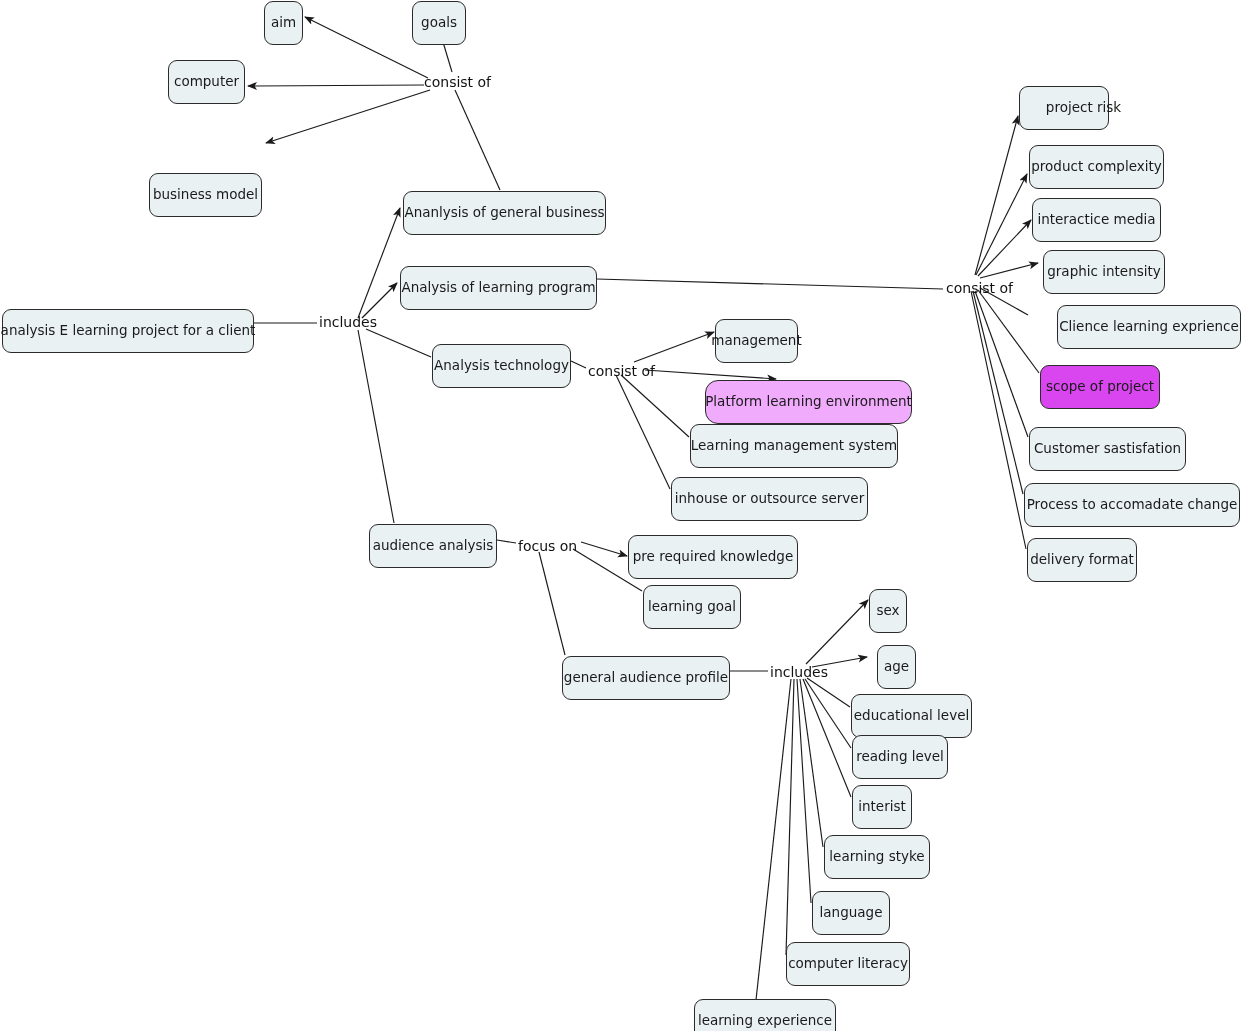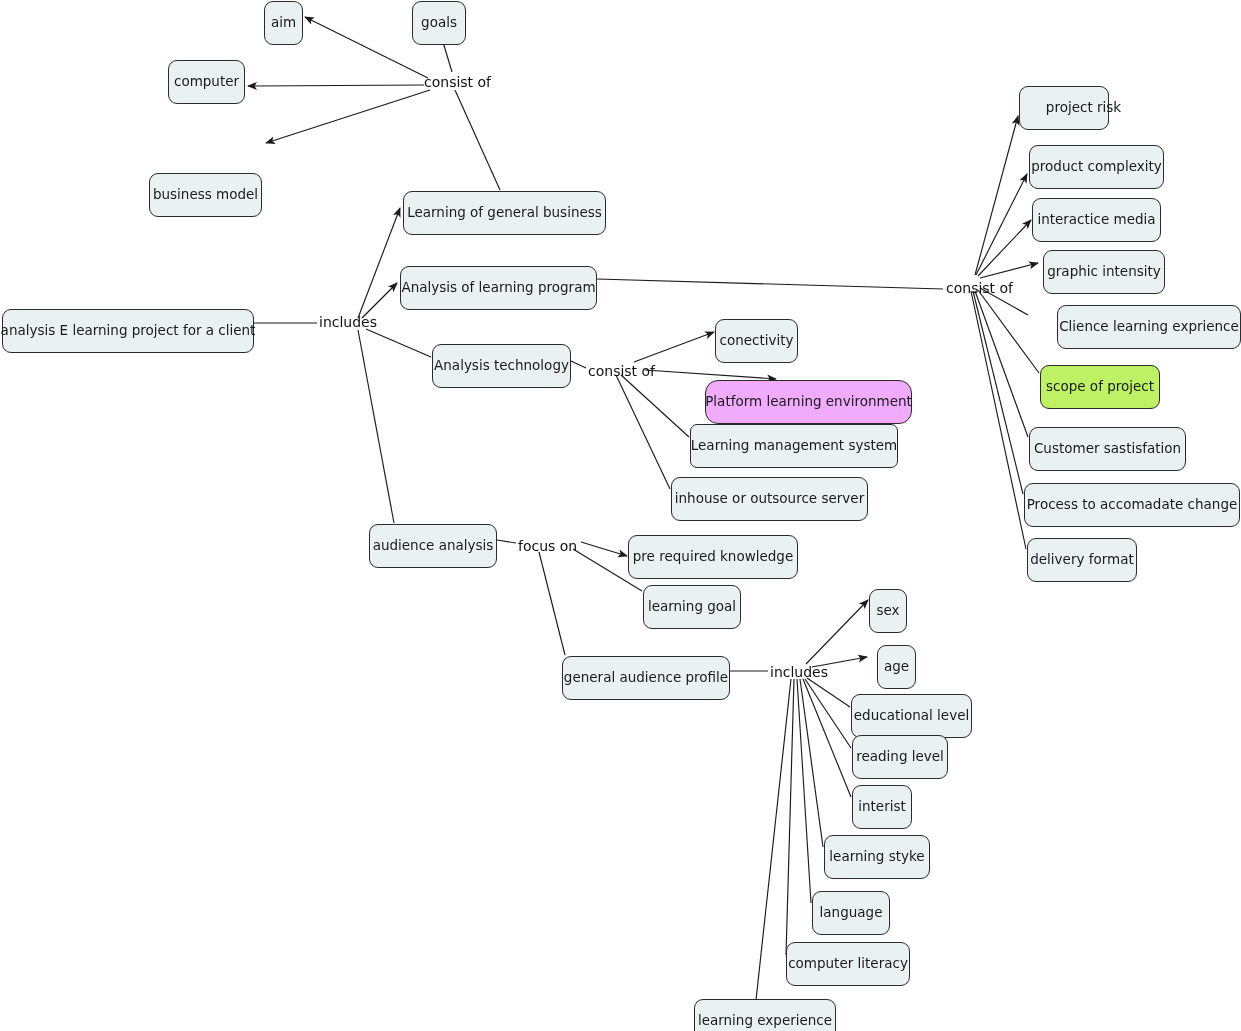--- a/index.html
+++ b/index.html
@@ -115,37 +115,37 @@
       <line x1="791" y1="679" x2="756" y2="1000"></line>
 
     </g>
   </svg>
 
   <div class="node" style="left: 2px; top: 309px; width: 252px; background: rgb(234, 241, 243); border-color: rgb(43, 43, 43);">analysis E learning project for a client</div>
   <div class="node" style="left: 264px; top: 1px; width: 39px; background: rgb(234, 241, 243); border-color: rgb(43, 43, 43);">aim</div>
   <div class="node" style="left: 412px; top: 1px; width: 54px; background: rgb(234, 241, 243); border-color: rgb(43, 43, 43);">goals</div>
   <div class="node" style="left: 168px; top: 60px; width: 77px; background: rgb(234, 241, 243); border-color: rgb(43, 43, 43);">computer</div>
   <div class="node" style="left: 149px; top: 161px; width: 113px; background: rgb(234, 241, 243); border-color: rgb(43, 43, 43); margin-top: 12px;">business model</div>
-  <div class="node" style="left: 403px; top: 191px; width: 203px; background: rgb(234, 241, 243); border-color: rgb(43, 43, 43);">Learning of general business</div>
+  <div class="node" style="left: 403px; top: 191px; width: 203px; background: rgb(234, 241, 243); border-color: rgb(43, 43, 43);">Ananlysis of general business</div>
   <div class="node" style="left: 400px; top: 266px; width: 197px; background: rgb(234, 241, 243); border-color: rgb(43, 43, 43);">Analysis of learning program</div>
   <div class="node" style="left: 432px; top: 344px; width: 139px; background: rgb(234, 241, 243); border-color: rgb(43, 43, 43);">Analysis technology</div>
-  <div class="node" style="left: 715px; top: 319px; width: 83px; background: rgb(234, 241, 243); border-color: rgb(43, 43, 43);">conectivity</div>
+  <div class="node" style="left: 715px; top: 319px; width: 83px; background: rgb(234, 241, 243); border-color: rgb(43, 43, 43);">management</div>
   <div class="node" style="left: 705px; top: 380px; width: 207px; background: #f0abfc; border-color: rgb(43, 43, 43); border-radius: 13px;">Platform learning environment</div>
-  <div class="node" style="left: 690px; top: 424px; width: 208px; background: rgb(234, 241, 243); border-color: rgb(43, 43, 43); border-radius: 7px;">Learning management system</div>
+  <div class="node" style="left: 690px; top: 424px; width: 208px; background: rgb(234, 241, 243); border-color: rgb(43, 43, 43);">Learning management system</div>
   <div class="node" style="left: 671px; top: 477px; width: 197px; background: rgb(234, 241, 243); border-color: rgb(43, 43, 43);">inhouse or outsource server</div>
   <div class="node" style="left: 369px; top: 524px; width: 128px; background: rgb(234, 241, 243); border-color: rgb(43, 43, 43);">audience analysis</div>
   <div class="node" style="left: 628px; top: 535px; width: 170px; background: rgb(234, 241, 243); border-color: rgb(43, 43, 43);">pre required knowledge</div>
   <div class="node" style="left: 643px; top: 585px; width: 98px; background: rgb(234, 241, 243); border-color: rgb(43, 43, 43);">learning goal</div>
   <div class="node" style="left: 562px; top: 656px; width: 168px; background: rgb(234, 241, 243); border-color: rgb(43, 43, 43);">general audience profile</div>
   <div class="node" style="left: 1019px; top: 86px; width: 90px; background: rgb(234, 241, 243); border-color: rgb(43, 43, 43); padding-left: 48px;">project risk</div>
   <div class="node" style="left: 1029px; top: 145px; width: 135px; background: rgb(234, 241, 243); border-color: rgb(43, 43, 43);">product complexity</div>
   <div class="node" style="left: 1032px; top: 198px; width: 129px; background: rgb(234, 241, 243); border-color: rgb(43, 43, 43);">interactice media</div>
   <div class="node" style="left: 1043px; top: 250px; width: 122px; background: rgb(234, 241, 243); border-color: rgb(43, 43, 43);">graphic intensity</div>
   <div class="node" style="left: 1057px; top: 305px; width: 184px; background: rgb(234, 241, 243); border-color: rgb(43, 43, 43);">Clience learning exprience</div>
-  <div class="node" style="left: 1040px; top: 365px; width: 120px; background: #bef264; border-color: rgb(43, 43, 43);">scope of project</div>
+  <div class="node" style="left: 1040px; top: 365px; width: 120px; background: #d946ef; border-color: rgb(43, 43, 43);">scope of project</div>
   <div class="node" style="left: 1029px; top: 427px; width: 157px; background: rgb(234, 241, 243); border-color: rgb(43, 43, 43);">Customer sastisfation</div>
   <div class="node" style="left: 1024px; top: 483px; width: 216px; background: rgb(234, 241, 243); border-color: rgb(43, 43, 43);">Process to accomadate change</div>
   <div class="node" style="left: 1027px; top: 538px; width: 110px; background: rgb(234, 241, 243); border-color: rgb(43, 43, 43);">delivery format</div>
   <div class="node" style="left: 869px; top: 589px; width: 38px; background: rgb(234, 241, 243); border-color: rgb(43, 43, 43);">sex</div>
   <div class="node" style="left: 869px; top: 645px; width: 39px; background: rgb(234, 241, 243); border-color: rgb(43, 43, 43); margin-left: 8px;">age</div>
   <div class="node" style="left: 851px; top: 694px; width: 121px; background: rgb(234, 241, 243); border-color: rgb(43, 43, 43);">educational level</div>
   <div class="node" style="left: 852px; top: 735px; width: 96px; background: rgb(234, 241, 243); border-color: rgb(43, 43, 43);">reading level</div>
   <div class="node" style="left: 852px; top: 785px; width: 60px; background: rgb(234, 241, 243); border-color: rgb(43, 43, 43);">interist</div>
   <div class="node" style="left: 824px; top: 835px; width: 106px; background: rgb(234, 241, 243); border-color: rgb(43, 43, 43);">learning styke</div>
   <div class="node" style="left: 812px; top: 891px; width: 78px; background: rgb(234, 241, 243); border-color: rgb(43, 43, 43);">language</div>

